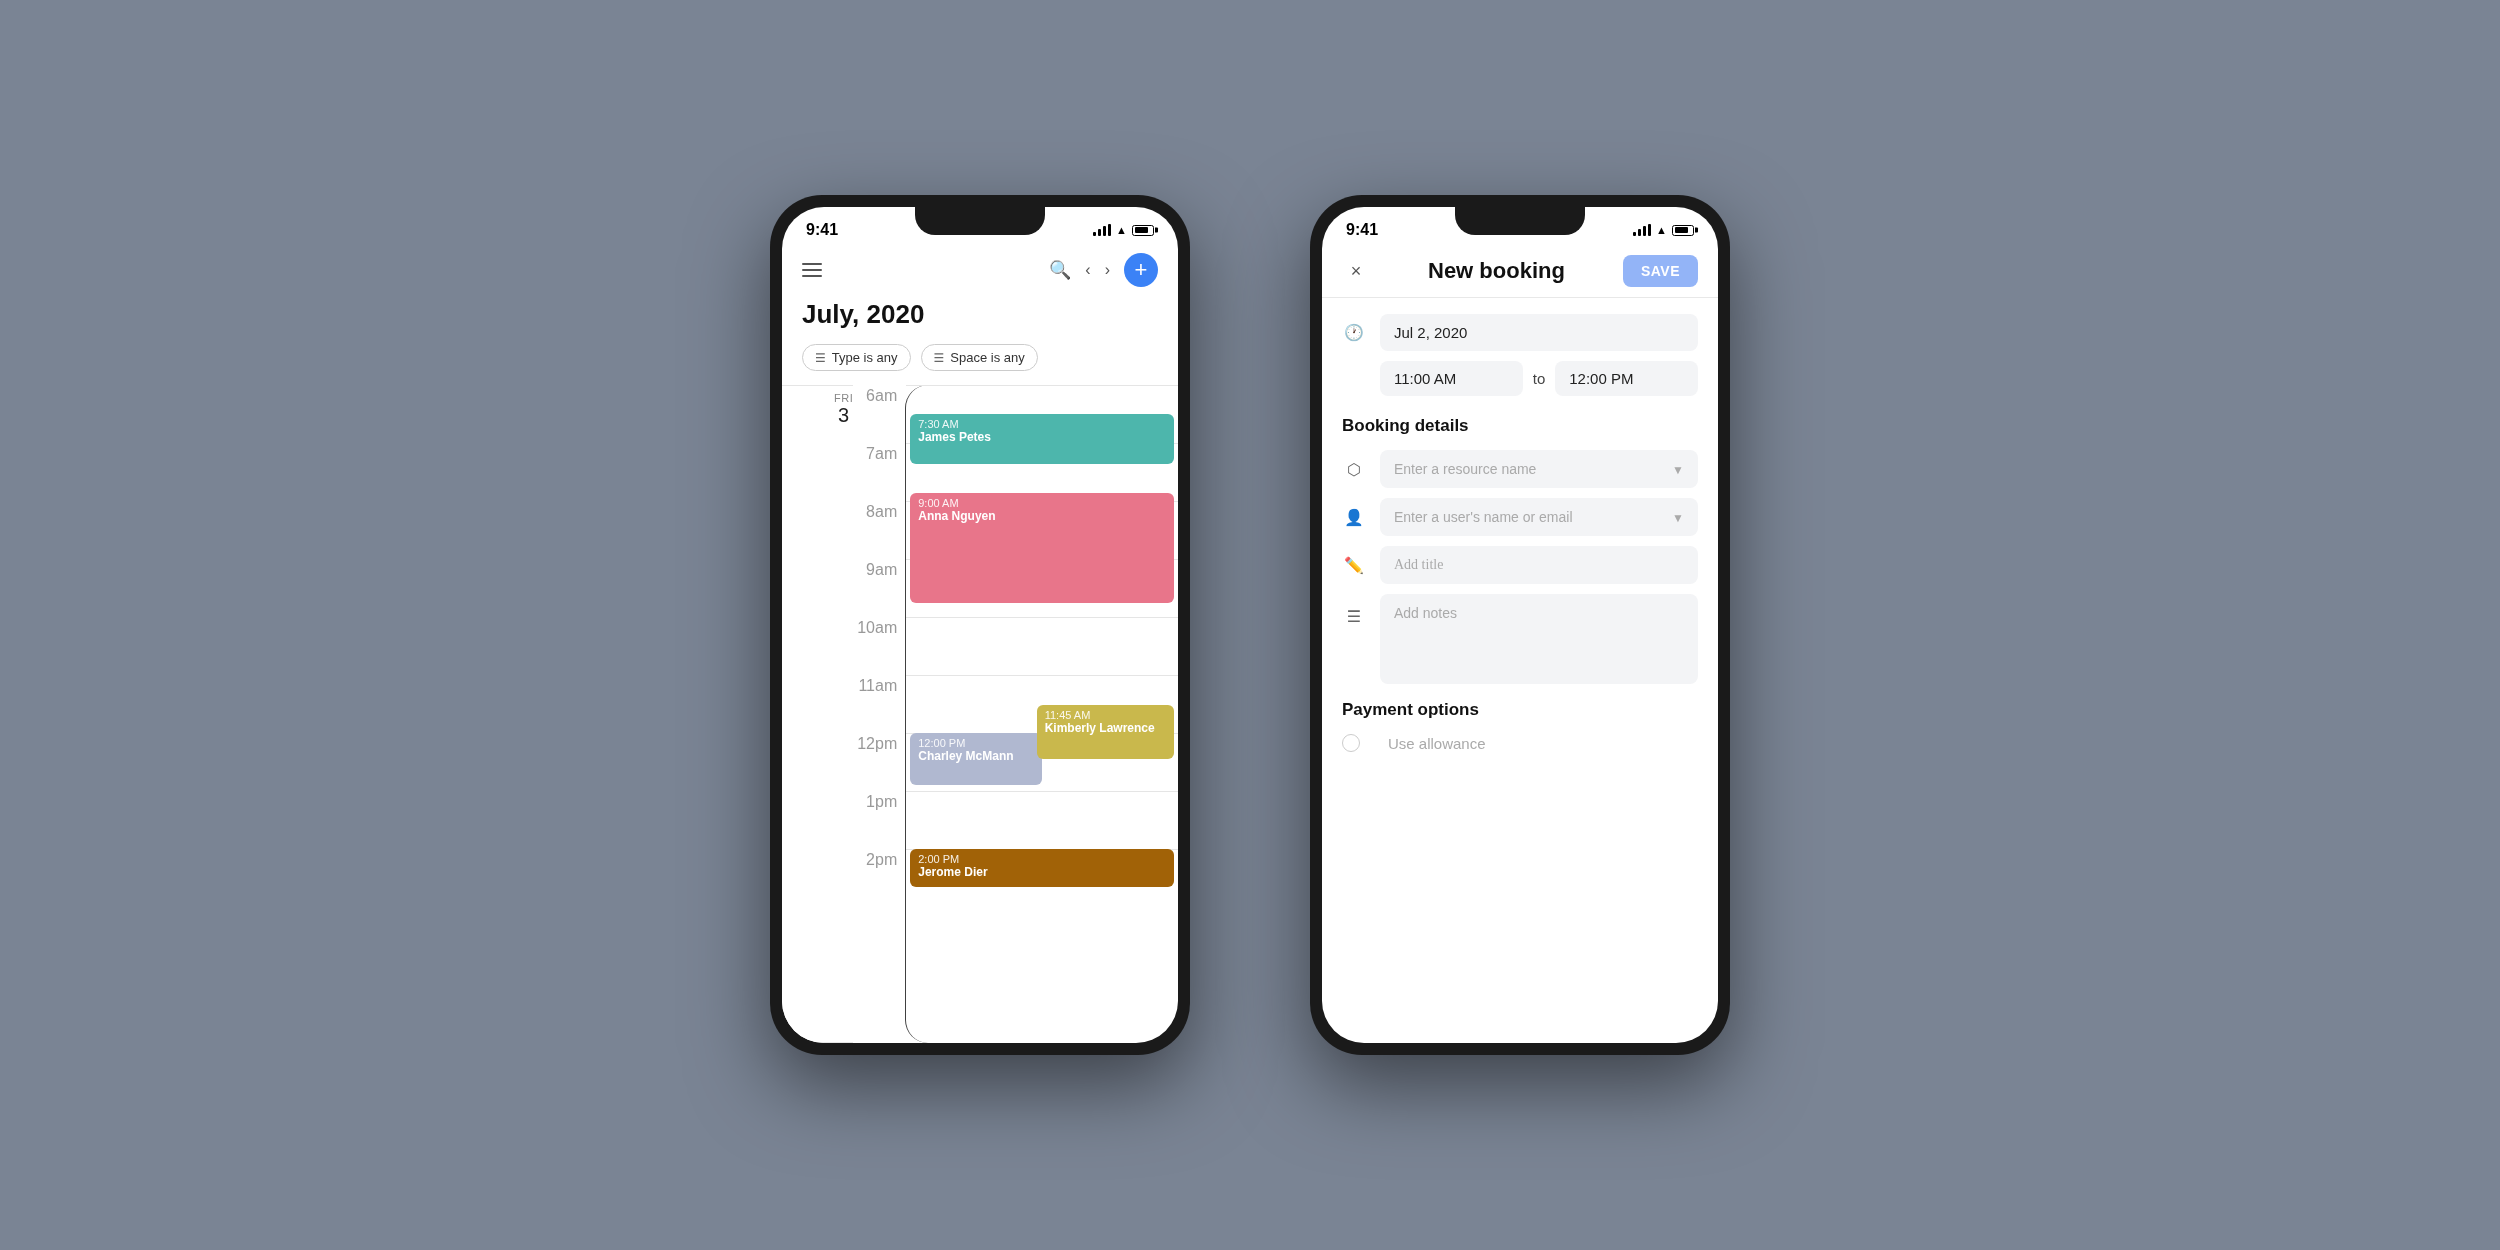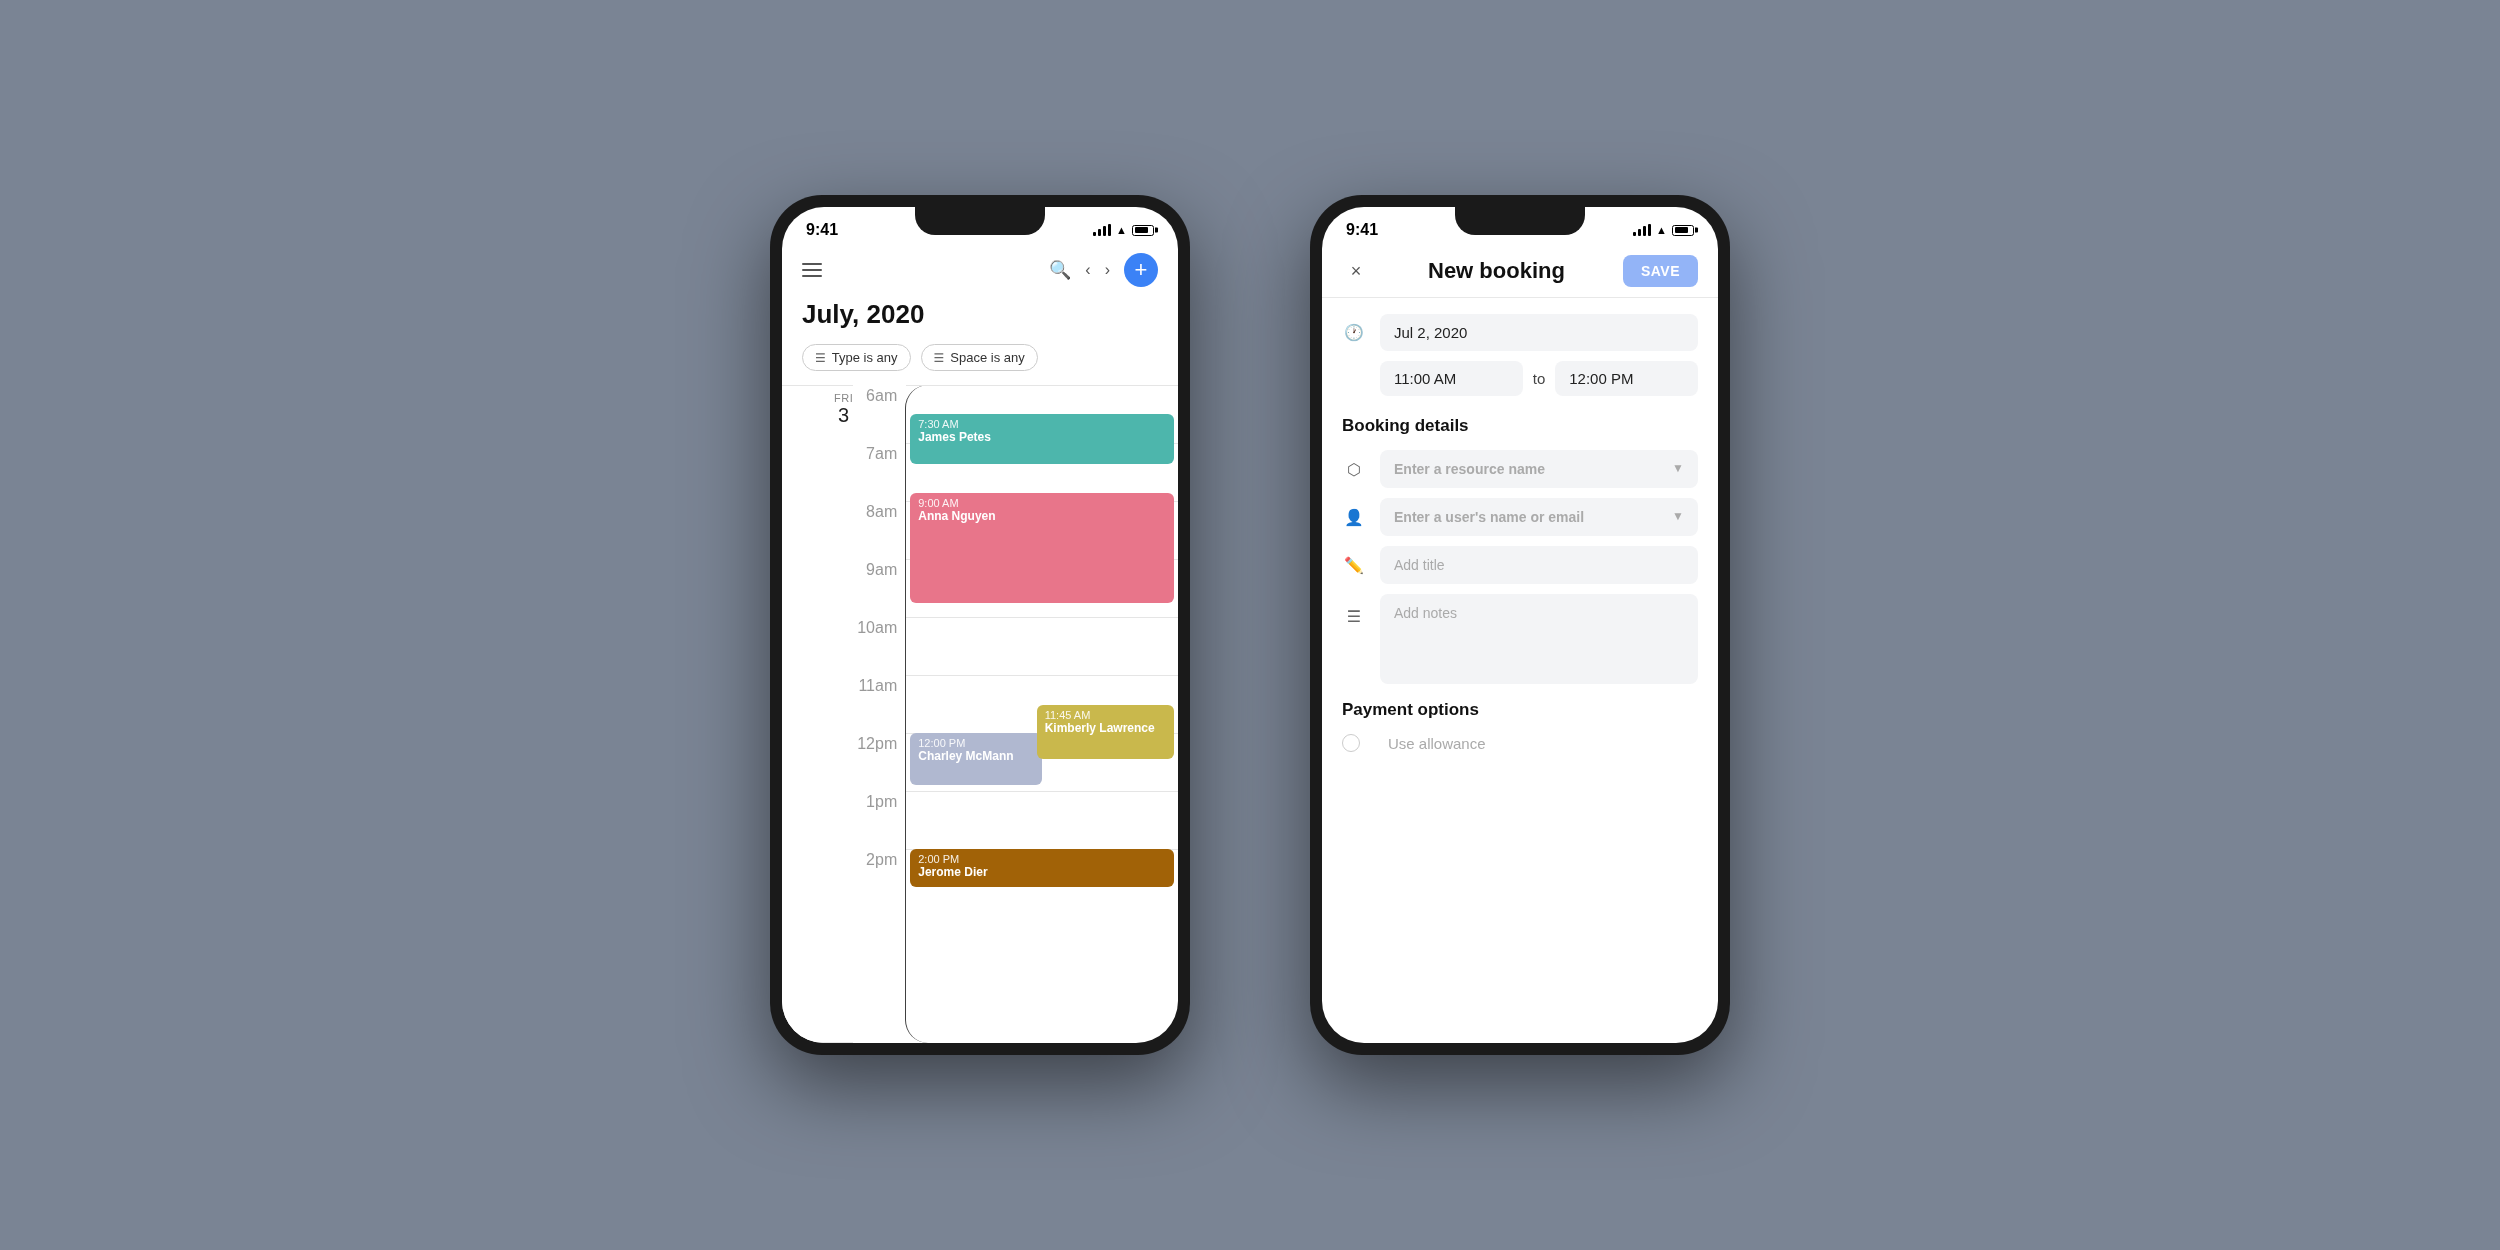--- a/index.html
+++ b/index.html
@@ -371,36 +371,36 @@
       margin-bottom: 10px;
     }
     .field-input {
       flex: 1;
       background: #f3f4f6;
       border-radius: 8px;
       padding: 11px 14px;
       font-size: 14px;
       color: #aaa;
       display: flex;
-      align-items: flex-start;
+      align-items: flex-end;
       justify-content: space-between;
-      font-weight: bold;
     }
     .field-input .dropdown-arrow {
       color: #aaa;
       font-size: 12px;
     }
 
     .title-field {
       flex: 1;
       background: #f3f4f6;
       border-radius: 8px;
       padding: 11px 14px;
       font-size: 14px;
       color: #aaa;
+      font-family: Liberation Serif, serif;
     }
 
     .notes-field {
       flex: 1;
       background: #f3f4f6;
       border-radius: 8px;
       padding: 11px 14px;
       font-size: 14px;
       color: #aaa;
       min-height: 90px;

